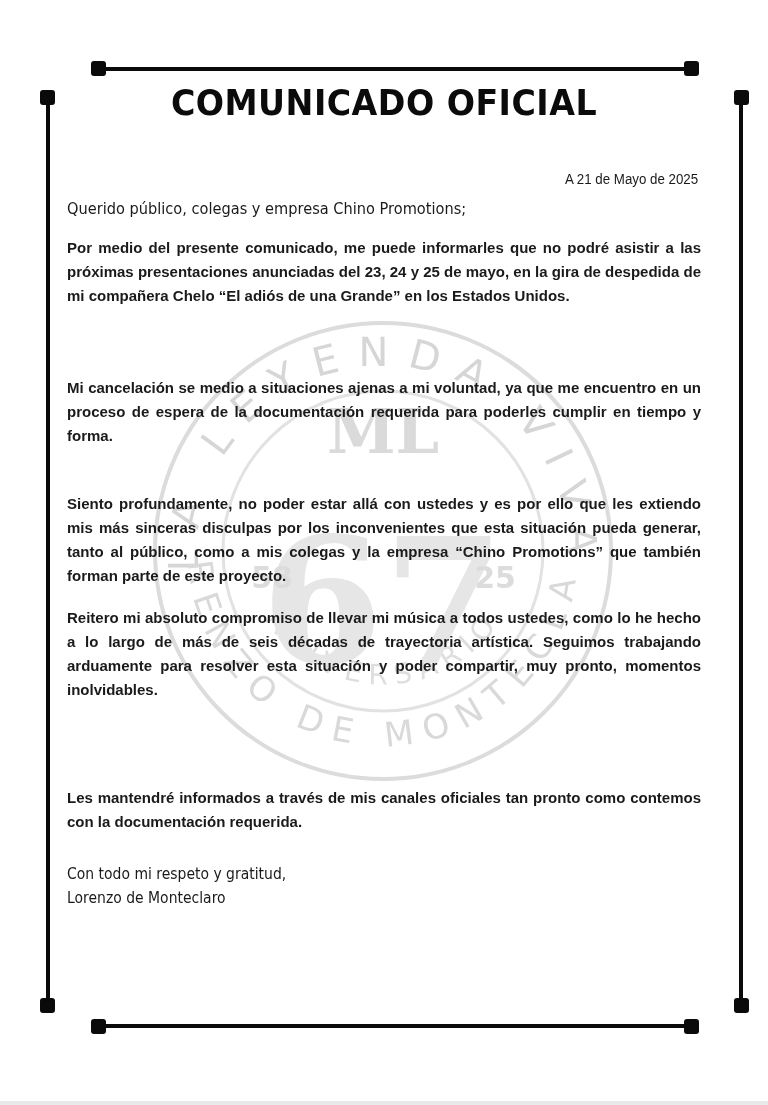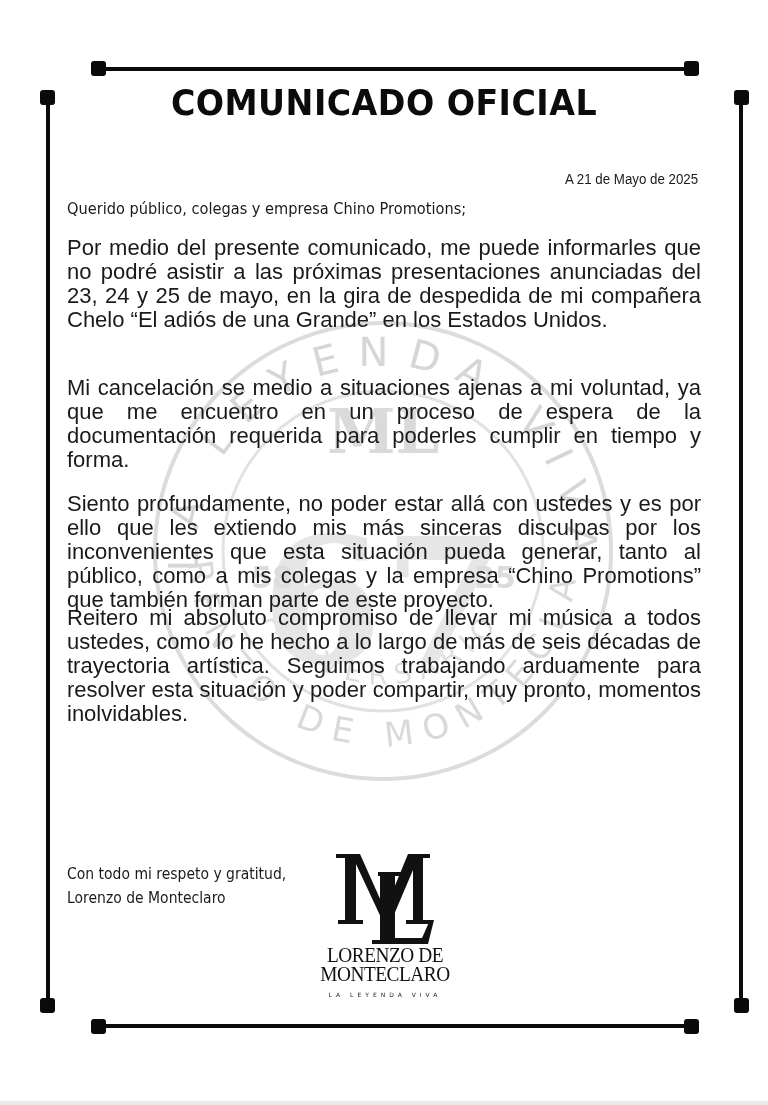--- a/index.html
+++ b/index.html
@@ -25,23 +25,24 @@
     }
     .date {
       position: absolute; right: 70px; top: 171px; font-size: 14px; color: #1a1a1a;
       font-family: "Liberation Sans", sans-serif; transform: scaleX(0.95); transform-origin: right;
     }
     .greeting {
       position: absolute; left: 67px; top: 200px; font-size: 15.5px; color: #1a1a1a;
       font-family: "DejaVu Sans", sans-serif; transform: scaleX(0.94); transform-origin: left;
     }
     .para {
-      position: absolute; left: 67px; width: 634px; font-size: 22px; line-height: 24px;
+      position: absolute; left: 67px; width: 634px; font-size: 15px; line-height: 24px;
       text-align: justify; color: #1a1a1a; font-family: "Liberation Sans", sans-serif;
       word-spacing: 0px;
+      font-weight: bold;
     }
     .para.last-left { text-align-last: left; }
 
     .closing {
       position: absolute; left: 67px; top: 862px; font-size: 15px; line-height: 24px;
       color: #1a1a1a; font-family: "DejaVu Sans", sans-serif; transform: scaleX(0.93); transform-origin: left;
     }
 
     .logo { position: absolute; left: 300px; top: 848px; width: 180px; height: 165px; }
     .logo-mono { position: absolute; left: 30px; top: 0; width: 110px; height: 100px; }
@@ -102,33 +103,21 @@
   <div class="cap" style="left:684px; top:1019px;"></div>
 
   <h1 class="title">COMUNICADO OFICIAL</h1>
   <div class="date">A 21 de Mayo de 2025</div>
   <div class="greeting">Querido público, colegas y empresa Chino Promotions;</div>
 
   <p class="para last-left" style="top:236px;">Por medio del presente comunicado, me puede informarles que no podré asistir a las próximas presentaciones anunciadas del 23, 24 y 25 de mayo, en la gira de despedida de mi compañera Chelo “El adiós de una Grande” en los Estados Unidos.</p>
   <p class="para last-left" style="top:376px;">Mi cancelación se medio a situaciones ajenas a mi voluntad, ya que me encuentro en un proceso de espera de la documentación requerida para poderles cumplir en tiempo y forma.</p>
   <p class="para last-left" style="top:492px;">Siento profundamente, no poder estar allá con ustedes y es por ello que les extiendo mis más sinceras disculpas por los inconvenientes que esta situación pueda generar, tanto al público, como a mis colegas y la empresa “Chino Promotions” que también forman parte de este proyecto.</p>
   <p class="para last-left" style="top:606px;">Reitero mi absoluto compromiso de llevar mi música a todos ustedes, como lo he hecho a lo largo de más de seis décadas de trayectoria artística. Seguimos trabajando arduamente para resolver esta situación y poder compartir, muy pronto, momentos inolvidables.</p>
+  <p class="para last-left" style="top:786px;">Les mantendré informados a través de mis canales oficiales tan pronto como contemos con la documentación requerida.</p>
 
   <div class="closing">
     <div>Con todo mi respeto y gratitud,</div>
     <div>Lorenzo de Monteclaro</div>
   </div>
 
-  <div class="logo">
-    <svg class="logo-mono" viewBox="0 0 110 100">
-
-      <path d="M6 6 H30 L55 62 L78 6 H100 V10 H93 V72 H100 V76 H76 V72 H83 V22 L60 76 H54 L26 16 V72 H33 V76 H8 V72 H15 V10 H6 Z" fill="#111"></path>
-
-      <path d="M48 24 H72 V28 H65 V90 H92 L100 72 H104 L98 96 H42 V92 H50 V28 H48 Z" fill="#111"></path>
-    </svg>
-    <div class="logo-name">
-      <div>LORENZO DE</div>
-      <div>MONTECLARO</div>
-    </div>
-    <div class="logo-tag">LA LEYENDA VIVA</div>
-  </div>
 </div>
 <div class="bottom-strip"></div>
 
 </body></html>

